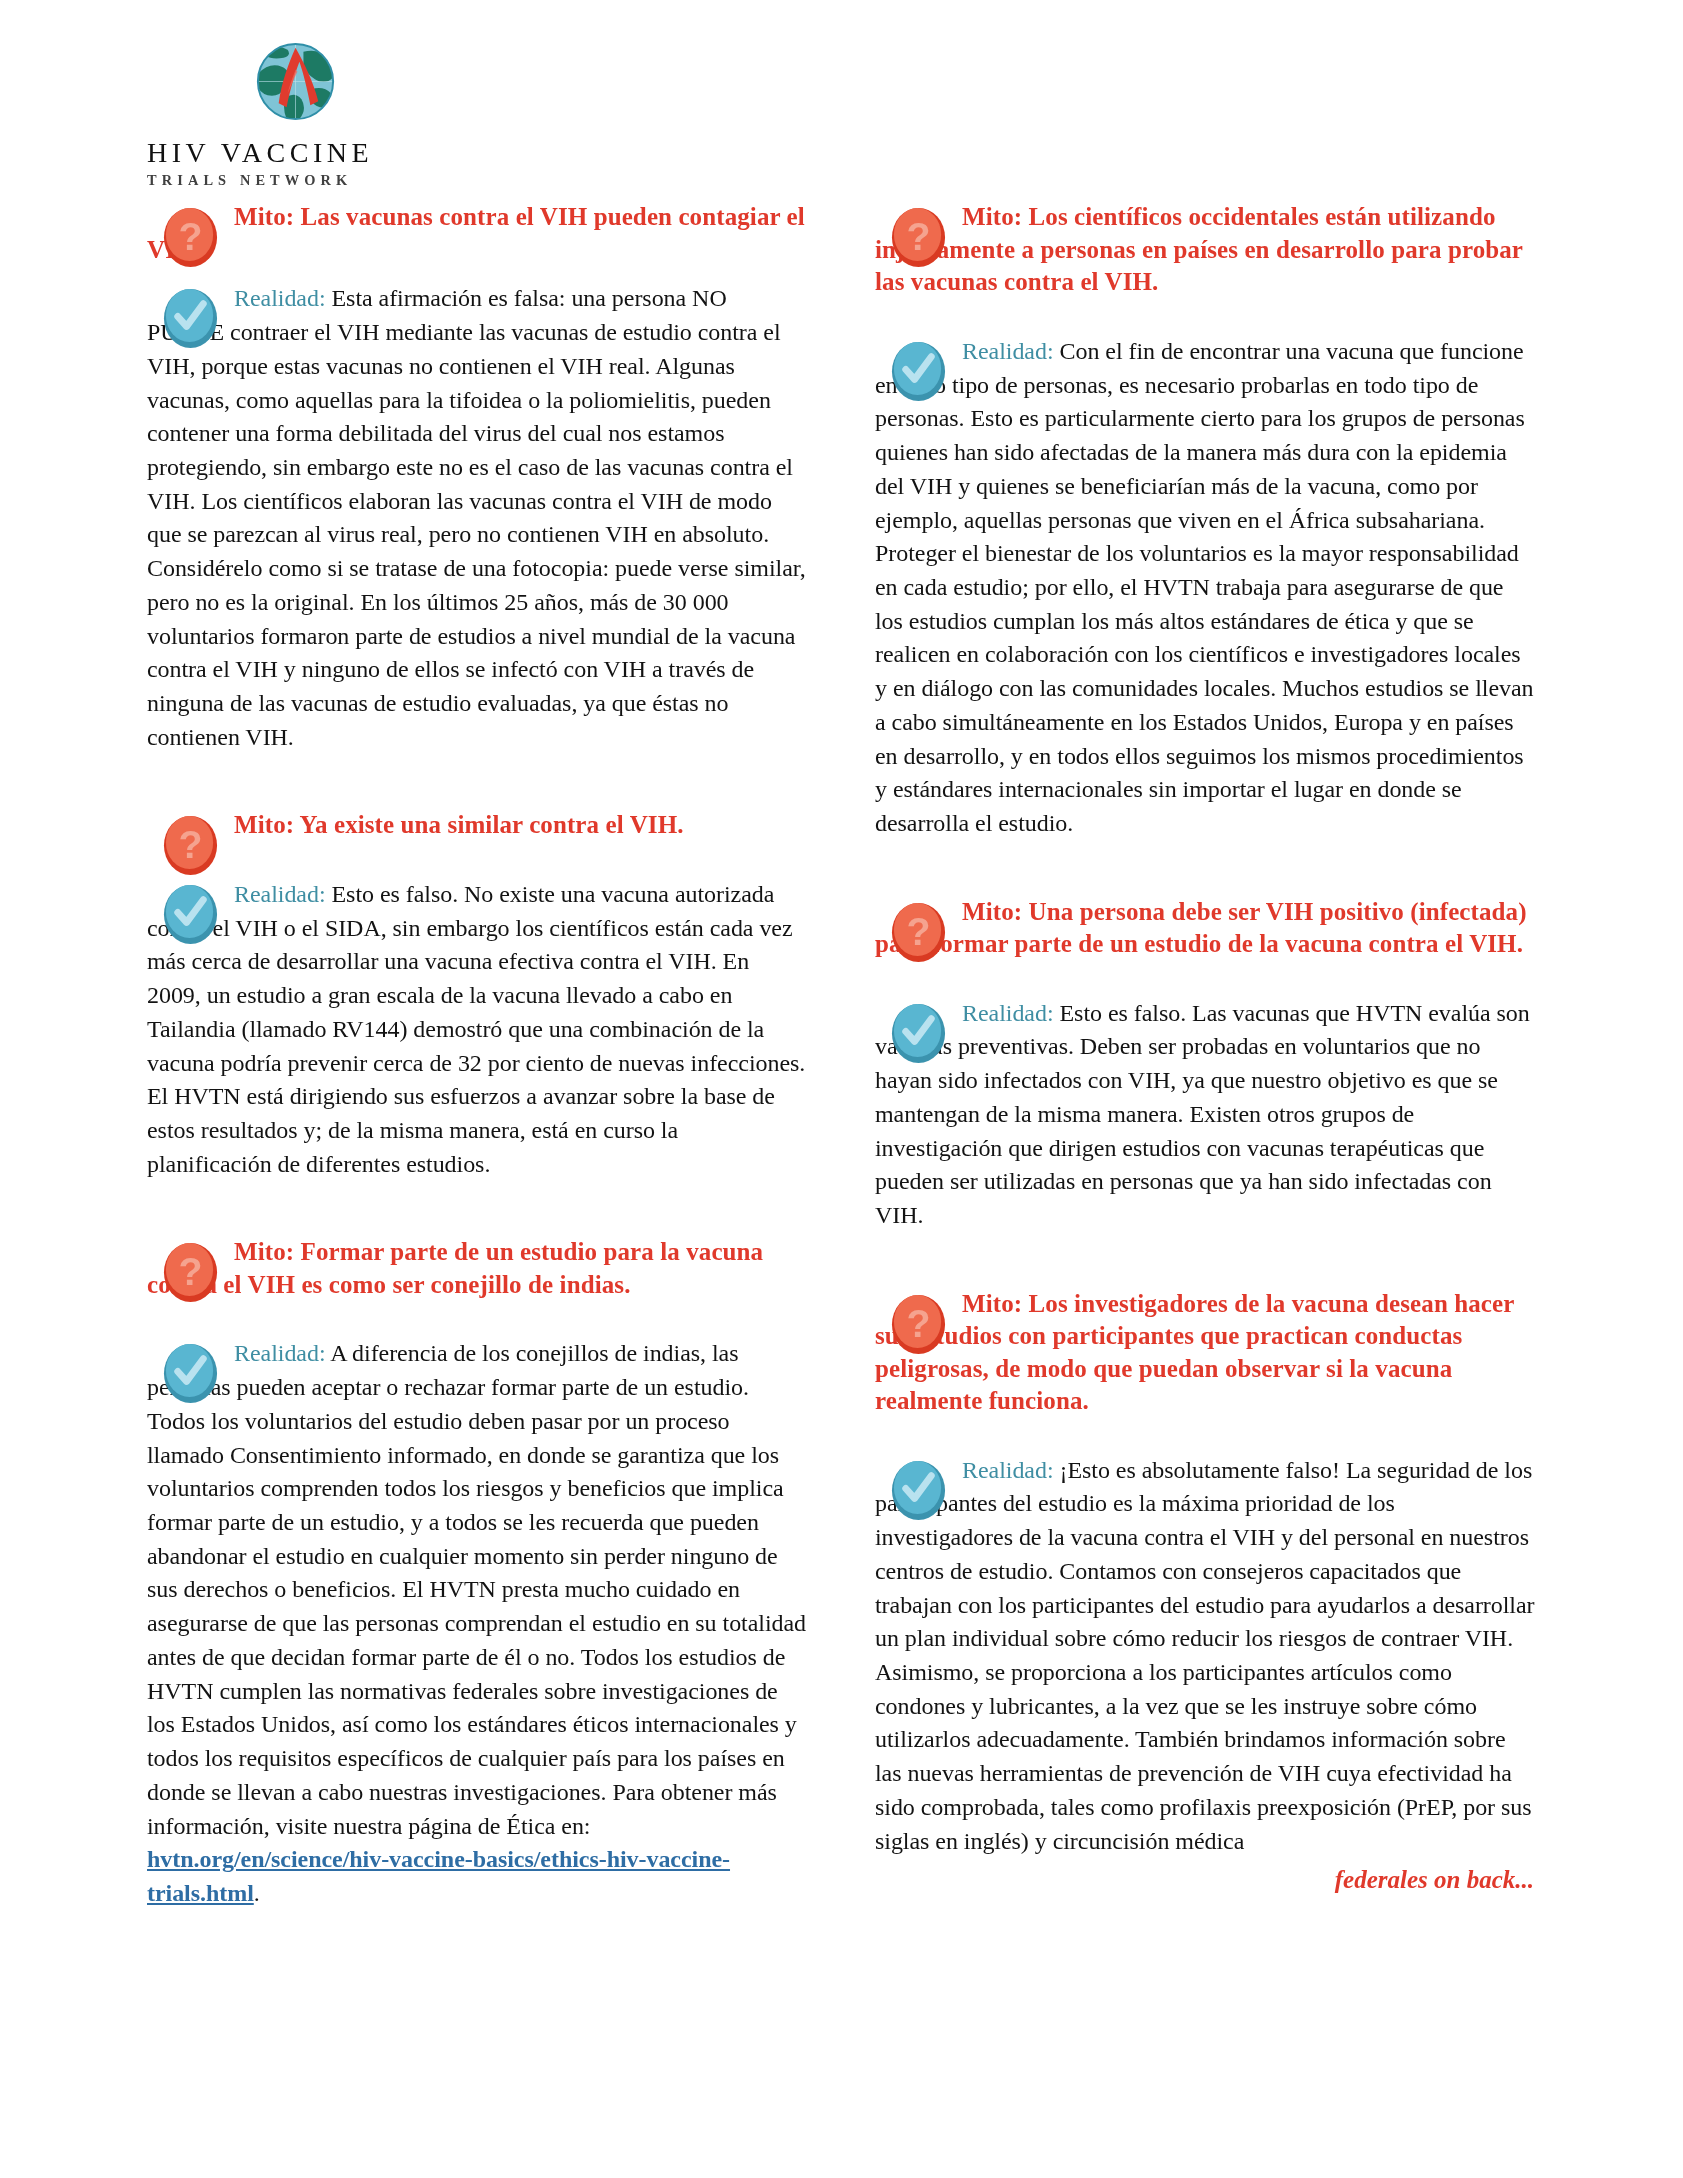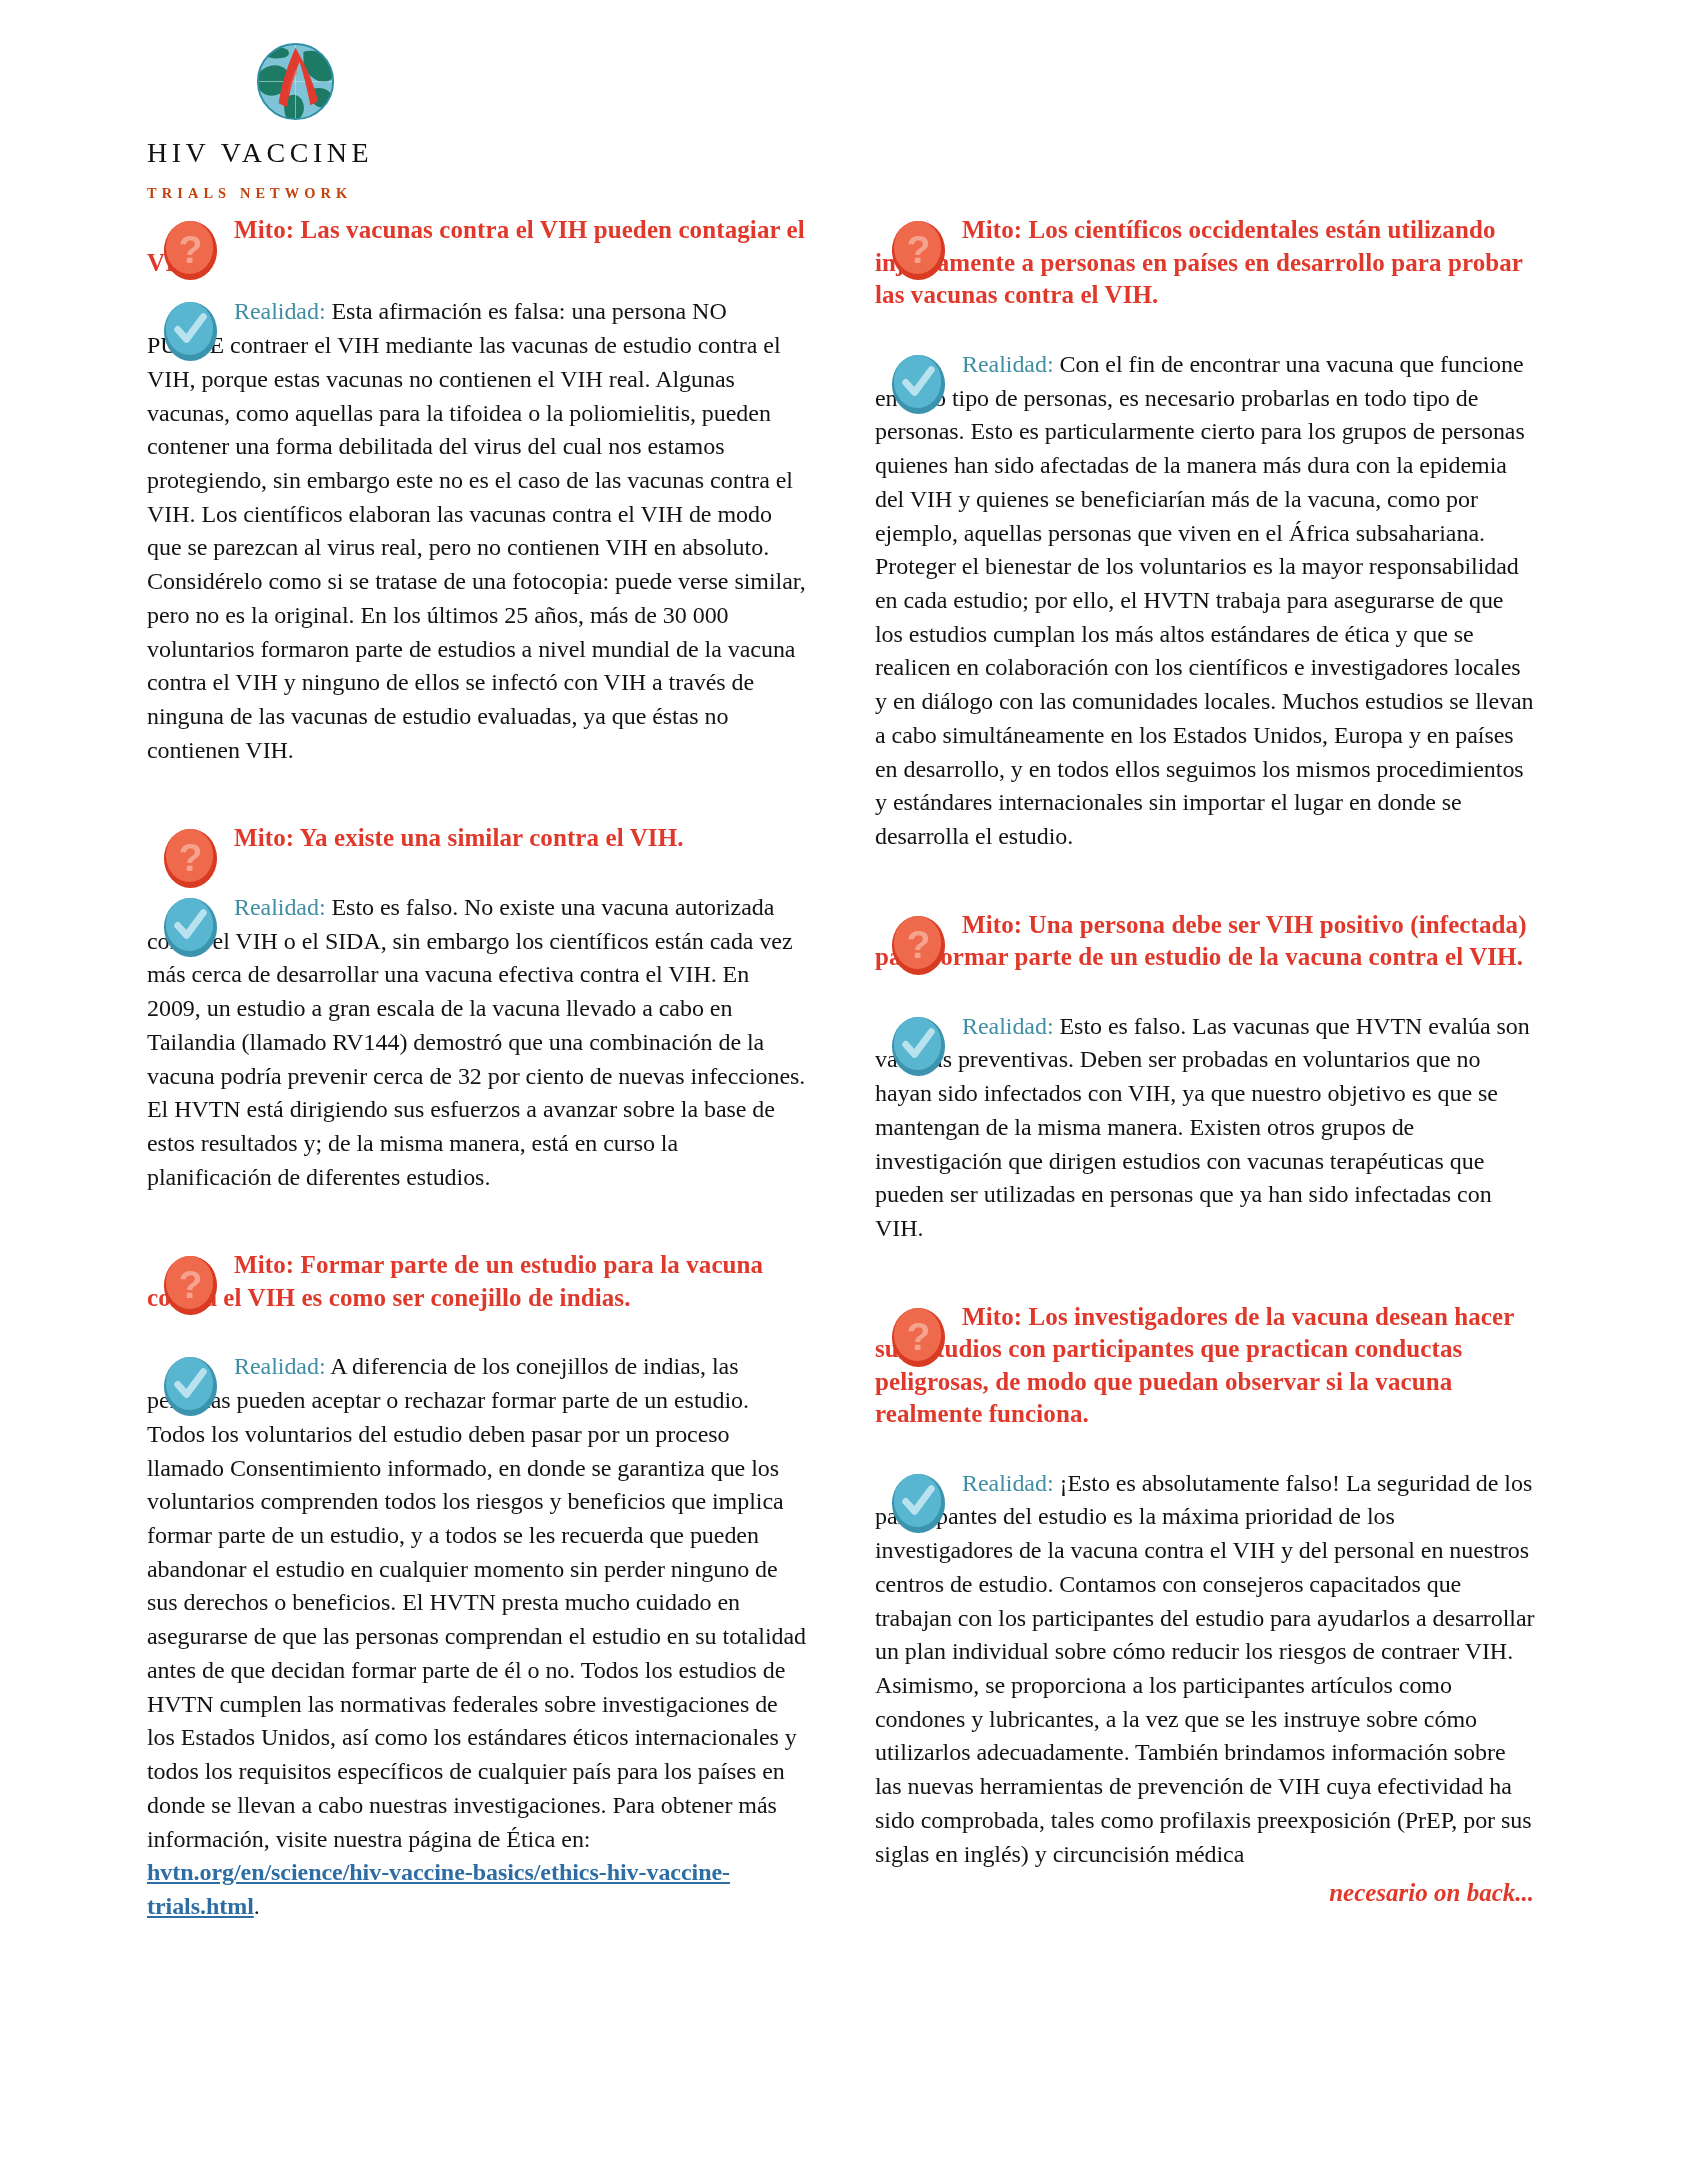--- a/index.html
+++ b/index.html
@@ -67,23 +67,23 @@
     font-family: "Liberation Serif", "DejaVu Serif", serif;
     font-size: 28px;
     letter-spacing: 4.5px;
     color: #111111;
     font-weight: normal;
   }
   .logo-line2 {
     font-family: "Liberation Serif", "DejaVu Serif", serif;
     font-size: 14.4px;
     letter-spacing: 5.1px;
-    color: #c2410c;
-    font-weight: bold;
-    margin-top: 19px;
+    color: #404040;
+    font-weight: bold;
+    margin-top: 6px;
   }
 
   
   .columns {
     display: flex;
     padding: 14px 117px 0 147px;
     box-sizing: border-box;
     gap: 67px;
   }
   .col {
@@ -352,18 +352,18 @@
               <ellipse cx="29" cy="32" rx="24" ry="27" fill="#59b6d1"></ellipse>
               <path d="M17 33 L26 43 L43 20" stroke="#b9e2ef" stroke-width="7" fill="none" stroke-linecap="round" stroke-linejoin="round"></path>
             </svg>
           </div>
           <div class="fact-text">
             <span class="lead">Realidad:</span><span> ¡Esto es absolutamente falso! La seguridad de los participantes del estudio es la máxima prioridad de los investigadores de la vacuna contra el VIH y del personal en nuestros centros de estudio. Contamos con consejeros capacitados que trabajan con los participantes del estudio para ayudarlos a desarrollar un plan individual sobre cómo reducir los riesgos de contraer VIH. Asimismo, se proporciona a los participantes artículos como condones y lubricantes, a la vez que se les instruye sobre cómo utilizarlos adecuadamente. También brindamos información sobre las nuevas herramientas de prevención de VIH cuya efectividad ha sido comprobada, tales como profilaxis preexposición (PrEP, por sus siglas en inglés) y circuncisión médica</span>
           </div>
         </div>
       </div>
 
-      <div class="continued">necesario on back...</div>
+      <div class="continued">federales on back...</div>
 
     </div>
   </div>
 </div>
 
 
 </body></html>

